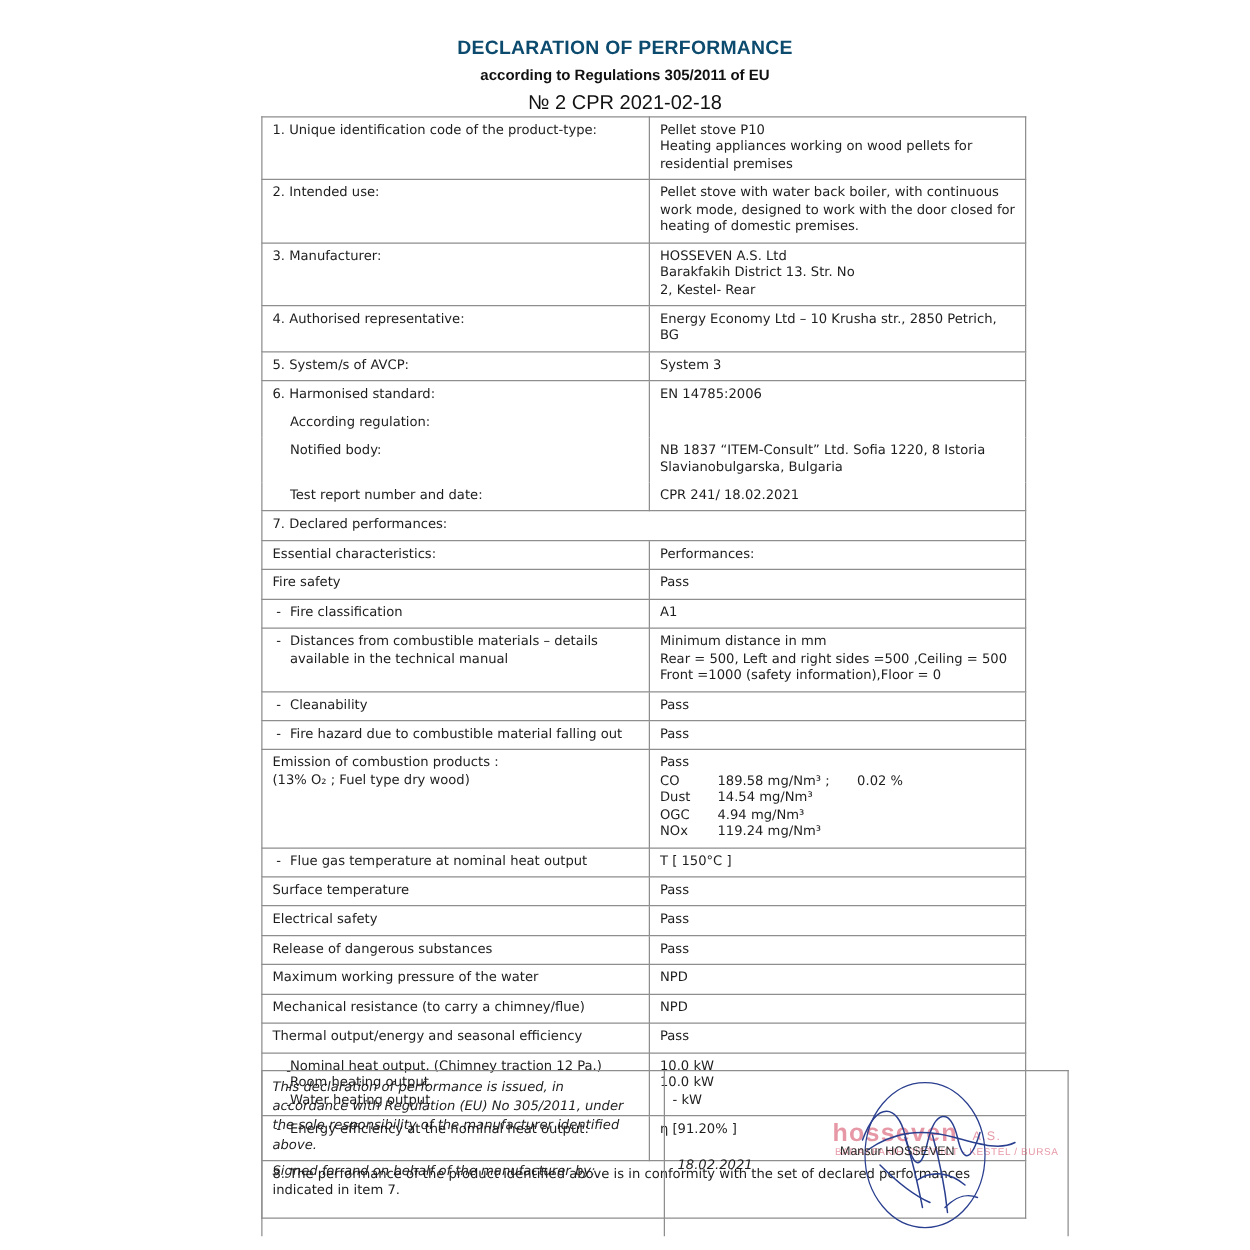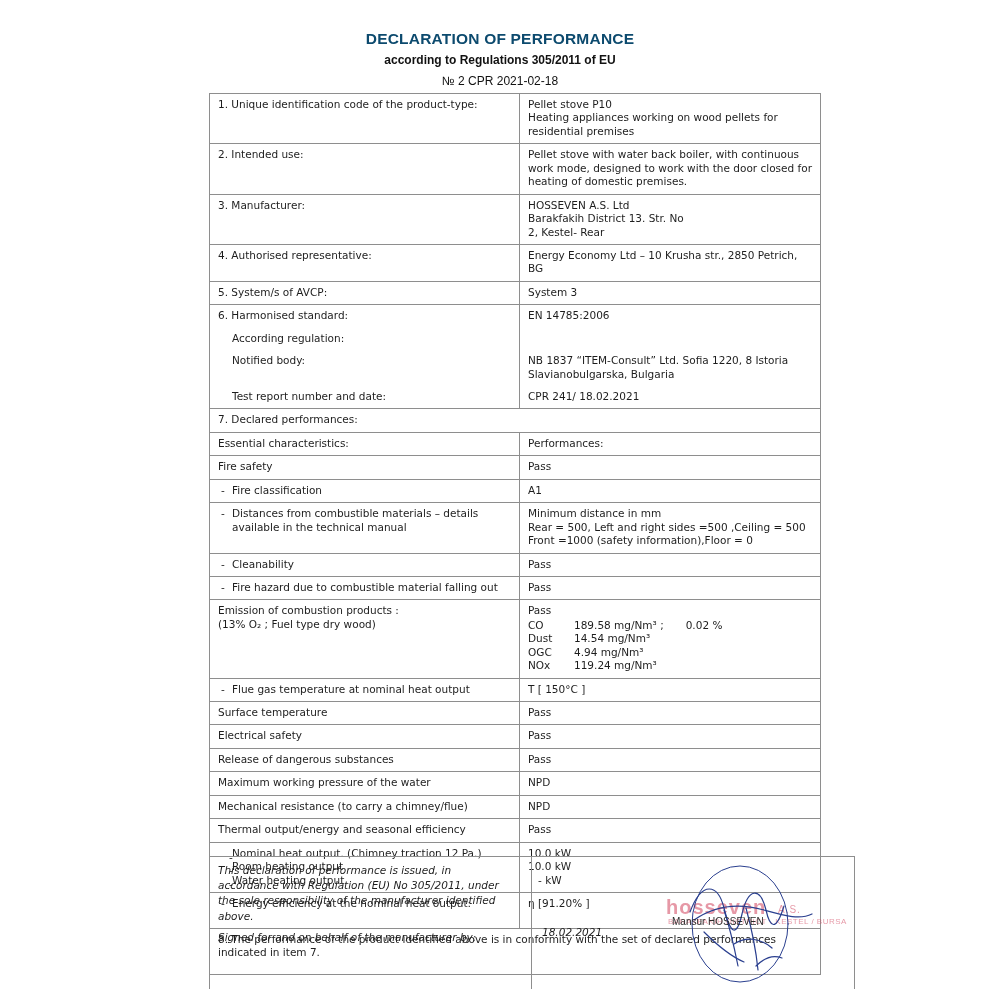--- a/index.html
+++ b/index.html
@@ -34,21 +34,21 @@
   }
   .head .t2 {
     font-family: "Liberation Sans", sans-serif;
     font-weight: bold;
     font-size: 12px;
     margin-top: 5px;
     color: #111;
   }
   .head .t3 {
     font-family: "Liberation Sans", sans-serif;
-    font-size: 12px;
+    font-size: 16px;
     margin-top: 7px;
     color: #111;
   }
 
   .tablewrap {
     position: absolute;
     left: 209px;
     top: 93px;
     width: 611px;
   }

